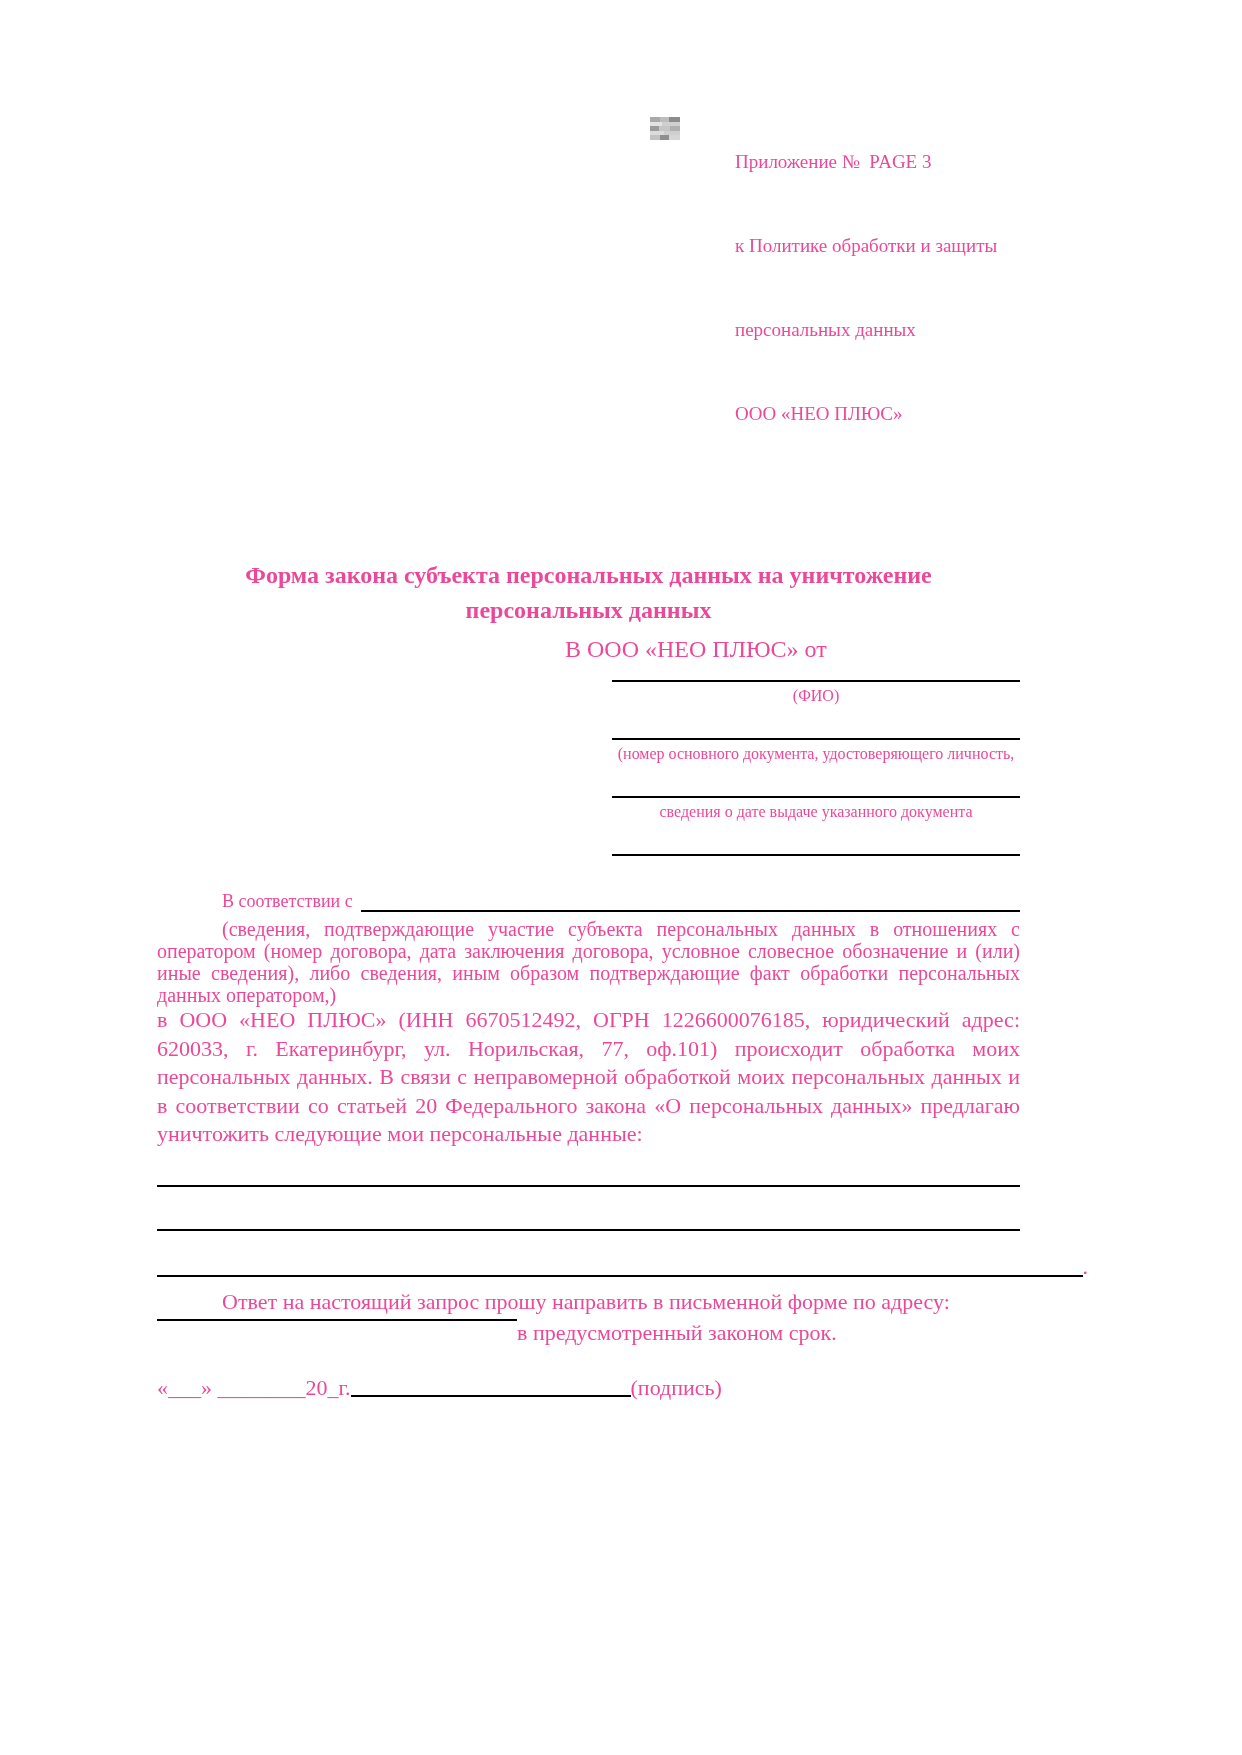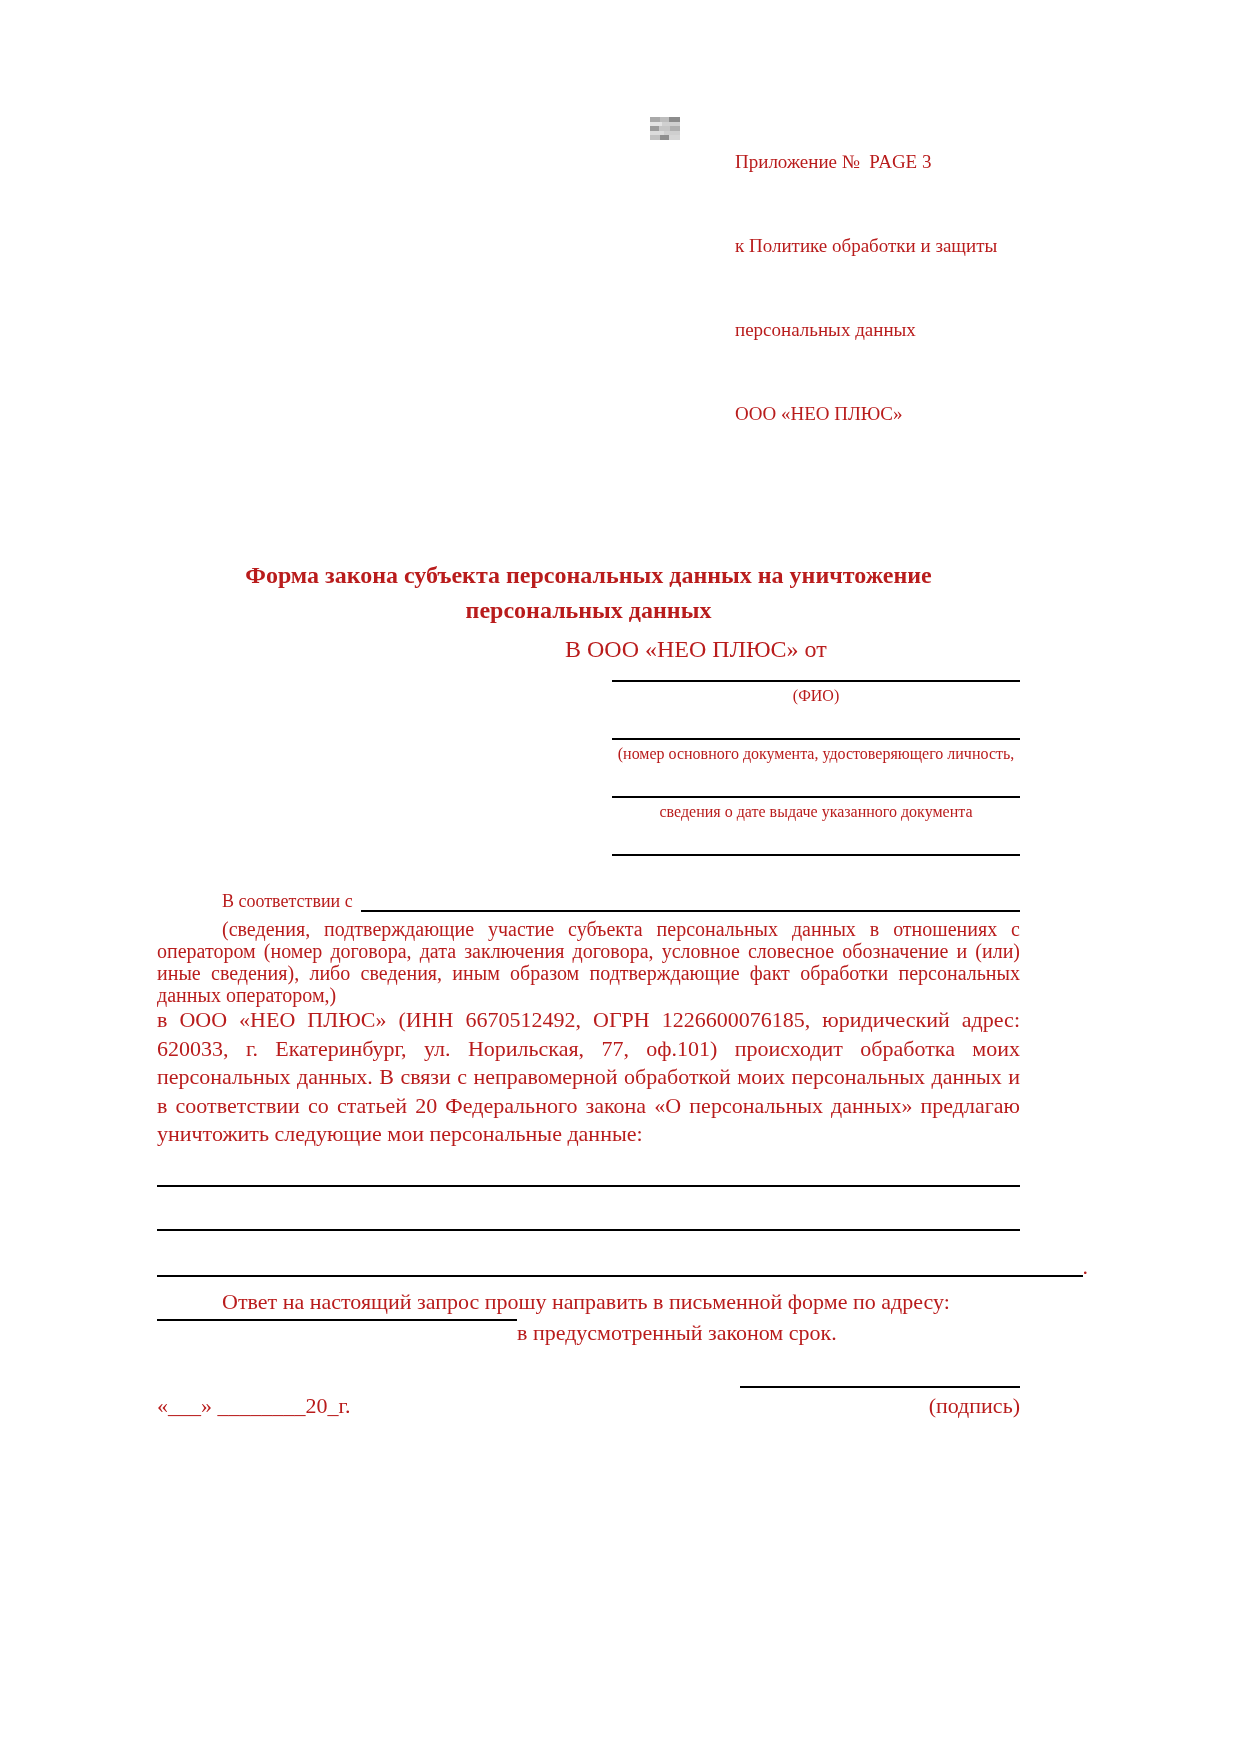--- a/index.html
+++ b/index.html
@@ -1,21 +1,21 @@
 <!DOCTYPE html>
 <html><head>
 <meta charset="utf-8">
 <style>
   html,body { margin:0; padding:0; background:#e8e8e8; }
   .page {
     position:relative;
     width:1242px; height:1755px;
     margin:0 auto;
     background:#ffffff;
-    color:#b91c1c;
+    color:#ec4899;
     font-family:"Liberation Serif", serif;
     overflow:hidden;
   }
   .content { position:absolute; left:157px; top:0; width:863px; }
 
   
   .hdr { margin:92px 0 0 578px; font-size:19px; line-height:28px; white-space:pre-wrap; }
 
   
   .obj-icon { position:absolute; left:650px; top:117px; }
@@ -45,22 +45,22 @@
 
   .reason-row { display:flex; align-items:flex-end; margin-top:12px; font-size:22px; line-height:27px; }
   .reason-row .indent { width:65px; flex:none; }
 
   .period-row { display:flex; align-items:flex-end; margin-top:22px; font-size:22px; line-height:27px; width:calc(100% + 68px); }
 
   .resp1 { font-size:22px; line-height:27px; text-indent:65px; margin-top:8px; }
   .resp2 { display:flex; align-items:flex-start; font-size:22px; line-height:27px; margin-top:4px; }
   .resp2 .blank360 { width:360px; flex:none; border-bottom:2px solid #000; margin-bottom:3px; }
 
-  .footer-row { display:flex; justify-content:space-between; align-items:flex-end; margin-top:40px; font-size:22px; line-height:27px; }
-  .sig-group { display:flex; align-items:flex-end;flex-direction:column; }
+  .footer-row { display:flex; align-items:flex-end; margin-top:28px; font-size:22px; line-height:27px; }
+  .sig-group { display:flex; align-items:flex-end; }
   .sig-blank { width:280px; border-bottom:2px solid #000; margin-bottom:4px; }
 </style>
 </head>
 <body>
 
 <div class="page">
 
   <div class="obj-icon">
     <svg width="30" height="23" viewBox="0 0 30 23">
       <rect x="0" y="0" width="10" height="5" fill="#a9a9a9"></rect>

